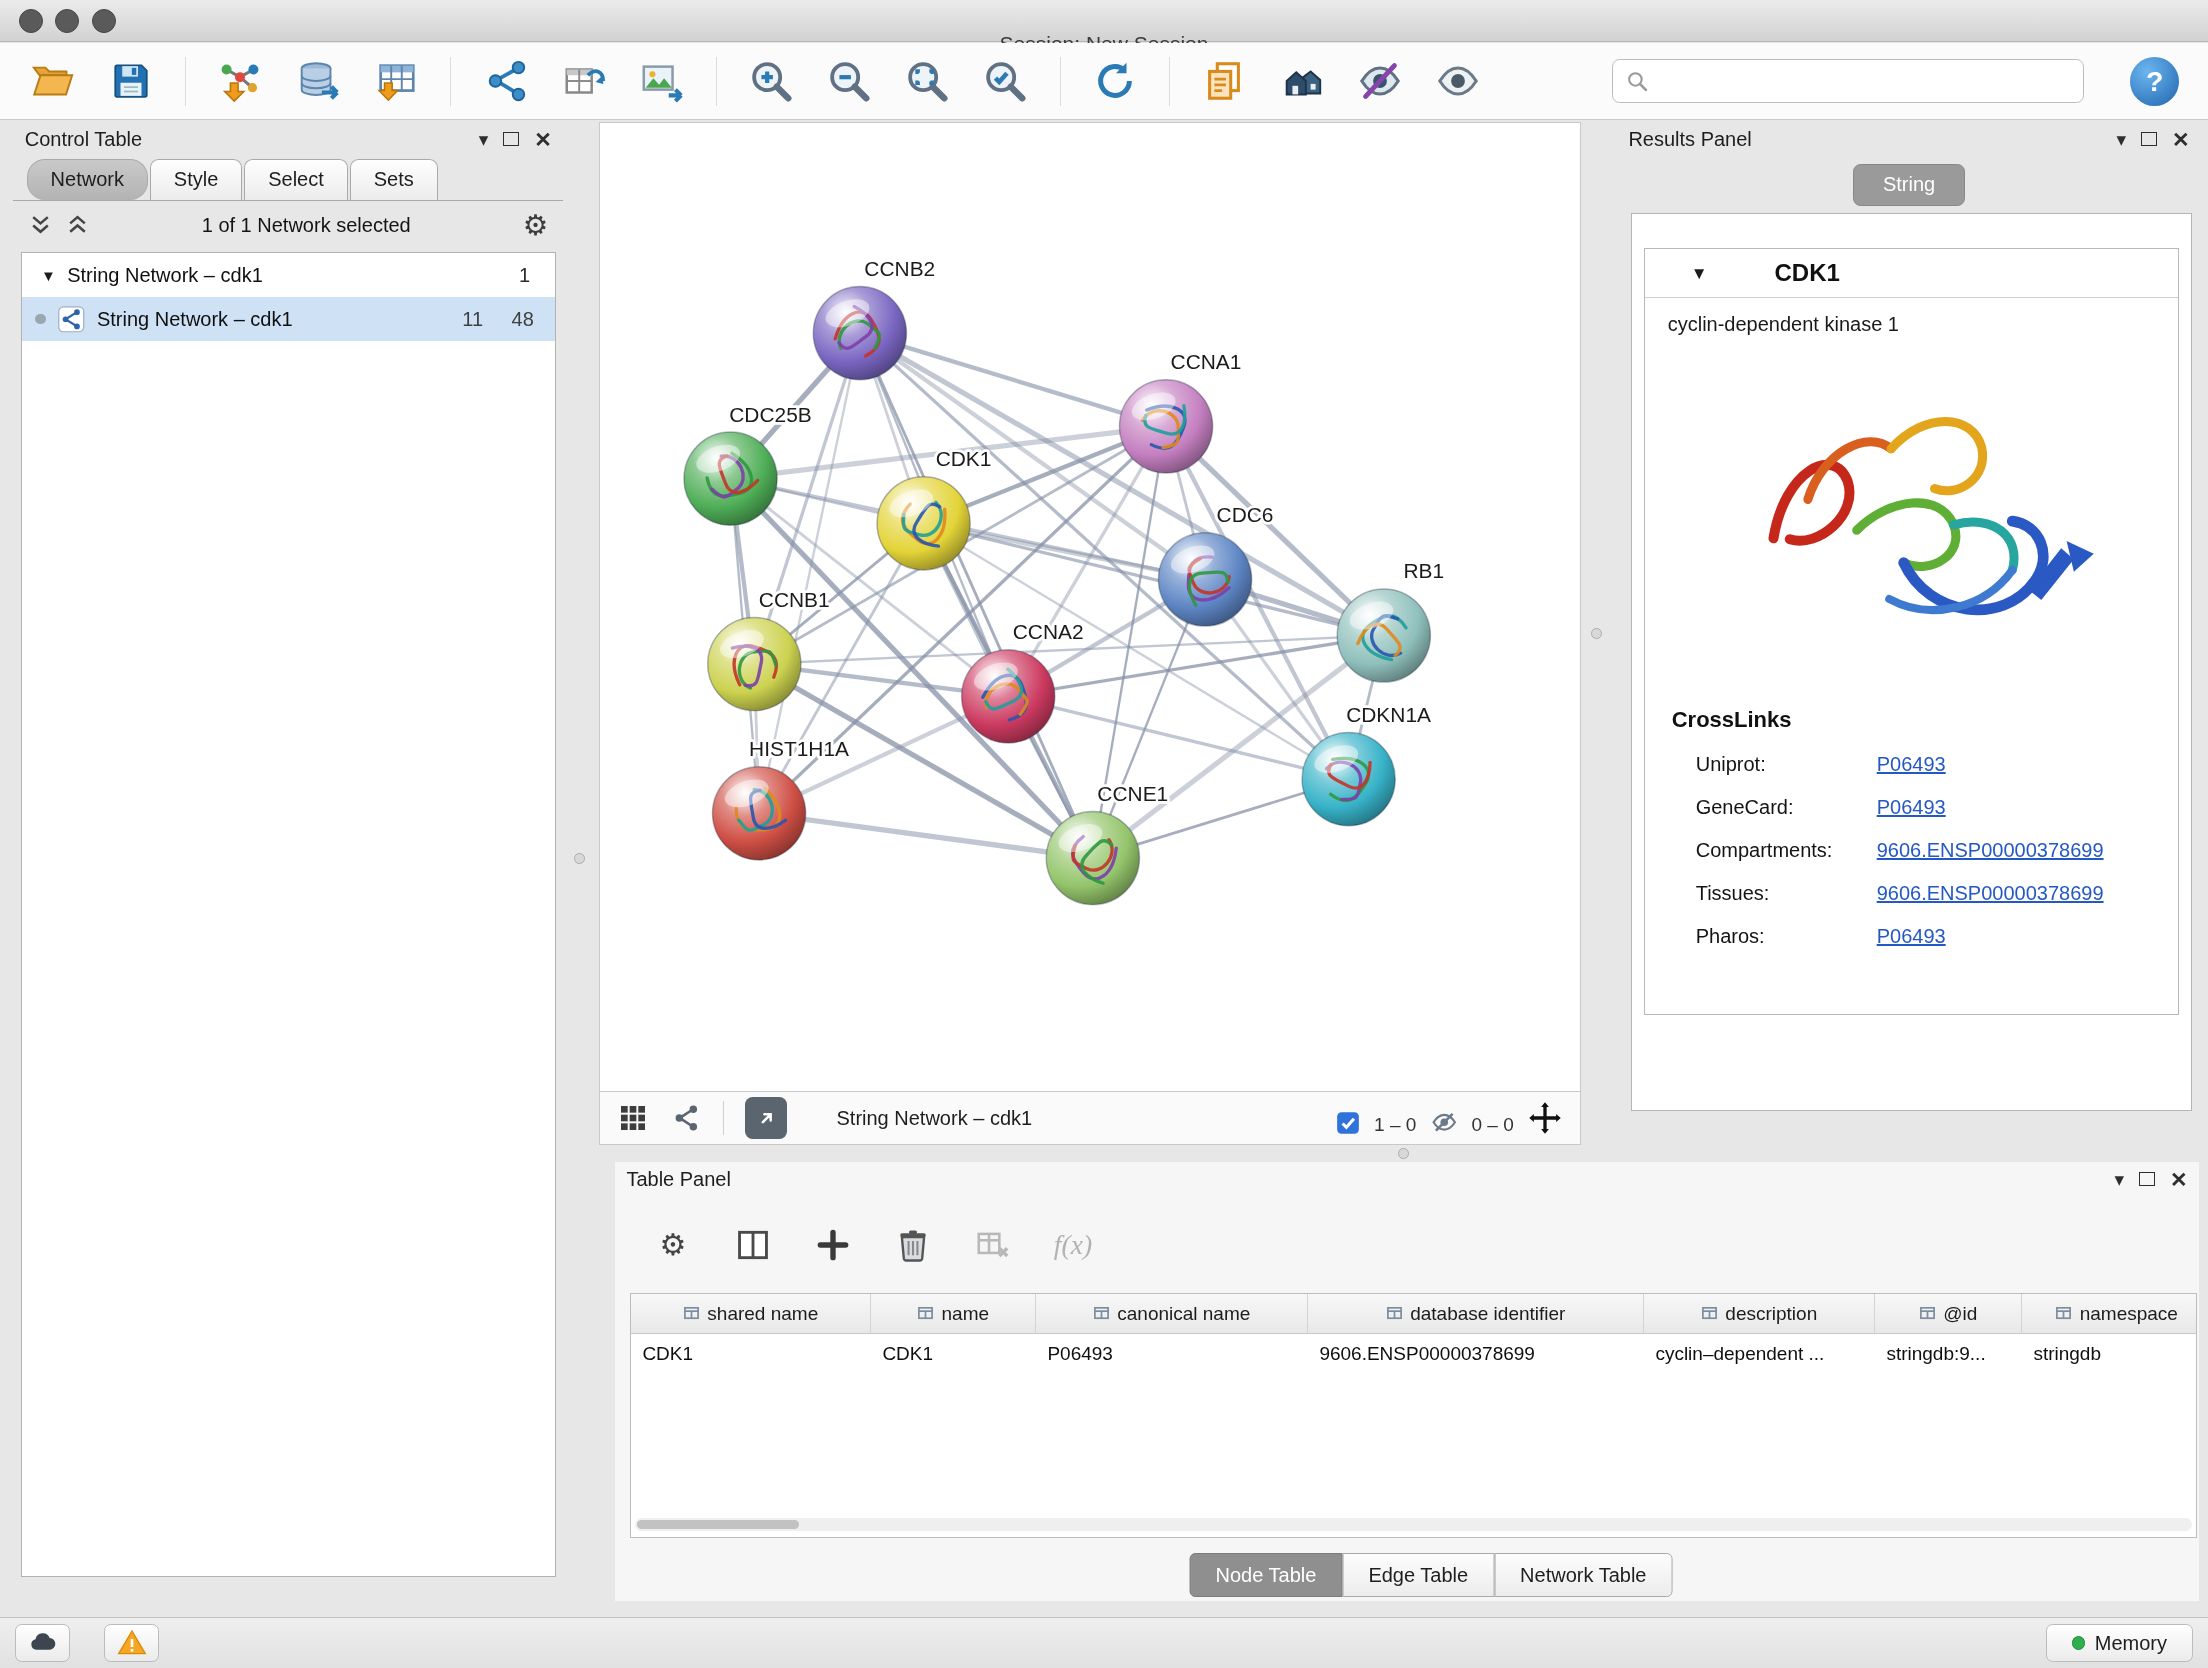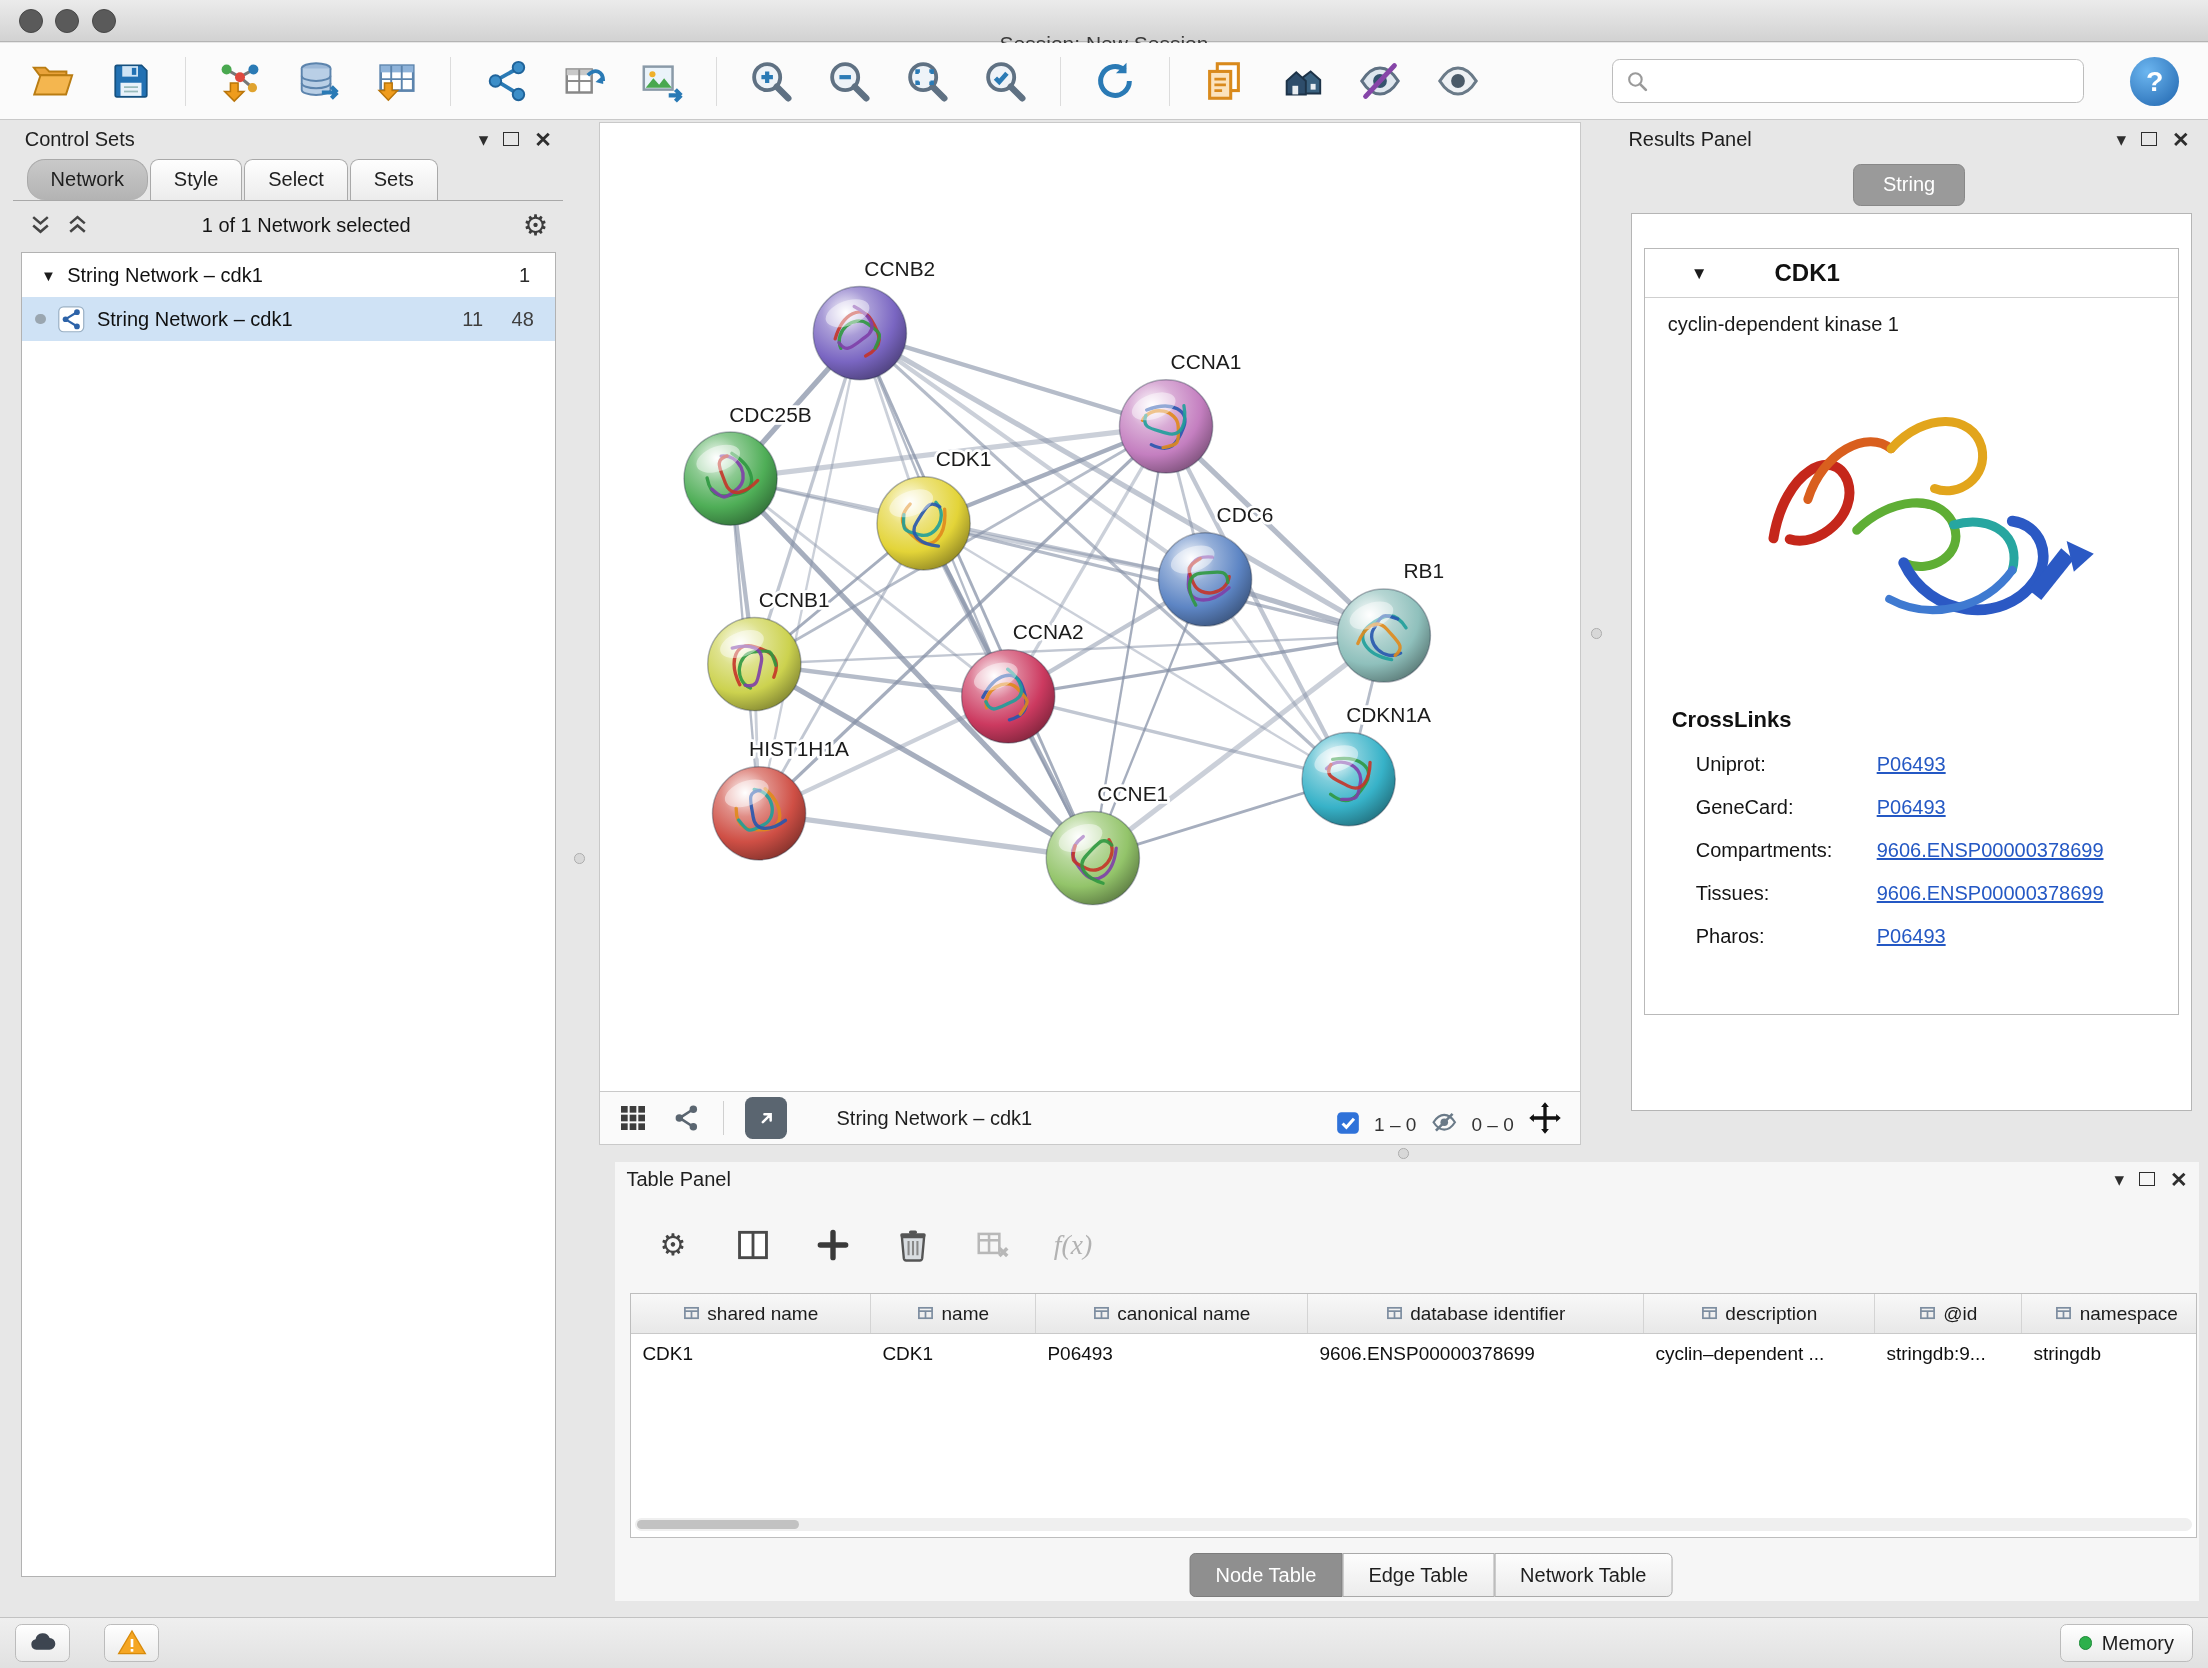--- a/index.html
+++ b/index.html
@@ -107,21 +107,21 @@
   .bt:last-child {border-radius:0 5.7px 5.7px 0;}
   .bt.selected {background:#8f8f8f; border-color:#7c7c7c; color:#fff;}
 
   
   .statusbar {position:absolute; left:0; right:0; bottom:0; height:51px;
     background:linear-gradient(#efefef,#e1e1e1); border-top:1px solid #c2c2c2;
     display:flex; align-items:center; padding:0 15px; gap:34px;}
   .sb-btn {width:55px; height:38px; border:1px solid #bcbcbc; border-radius:6.7px;
     background:linear-gradient(#fff,#ebebeb); display:flex; align-items:center; justify-content:center;}
   .memory {margin-left:auto; height:38px; border:1px solid #bcbcbc; border-radius:6.7px;
-    background:linear-gradient(#fff,#ebebeb); display:flex; align-items:center; gap:9.5px; padding:0 18px; font-size:20px; color:#1e1e1e;}
+    background:linear-gradient(#fff,#ebebeb); display:flex; align-items:center; gap:9.5px; padding:0 25px; font-size:20px; color:#1e1e1e;}
   .mem-dot {width:13.3px; height:13.3px; border-radius:50%; background:#2db04b; border:1px solid #1d8a38;}
 
   .knob {position:absolute; width:10.5px; height:10.5px; border-radius:50%; background:#d8d8d8; border:1px solid #aeaeae;}
 </style>
 </head>
 <body>
 
 <div class="window">
 
   <div class="titlebar">
@@ -278,21 +278,21 @@
           <circle cx="10" cy="10" r="6" fill="none" stroke="#9a9a9a" stroke-width="2"></circle>
           <line x1="14.5" y1="14.5" x2="20" y2="20" stroke="#9a9a9a" stroke-width="2.6" stroke-linecap="round"></line>
         </svg>
       <input type="text" value="" style="">
     </span>
     <span class="help">?</span>
   </div>
 
   <div class="control-panel">
     <div class="panel-hdr">
-      <span>Control Sets</span>
+      <span>Control Table</span>
       <span class="spacer"></span>
       <span class="hicon">▾</span>
       <span class="hicon">
           <span class="float-ic"></span>
         </span>
       <span class="hicon close-ic">✕</span>
     </div>
     <div class="cp-tabs">
         <div class="tab selected">Network</div>
         <div class="tab">Style</div>

